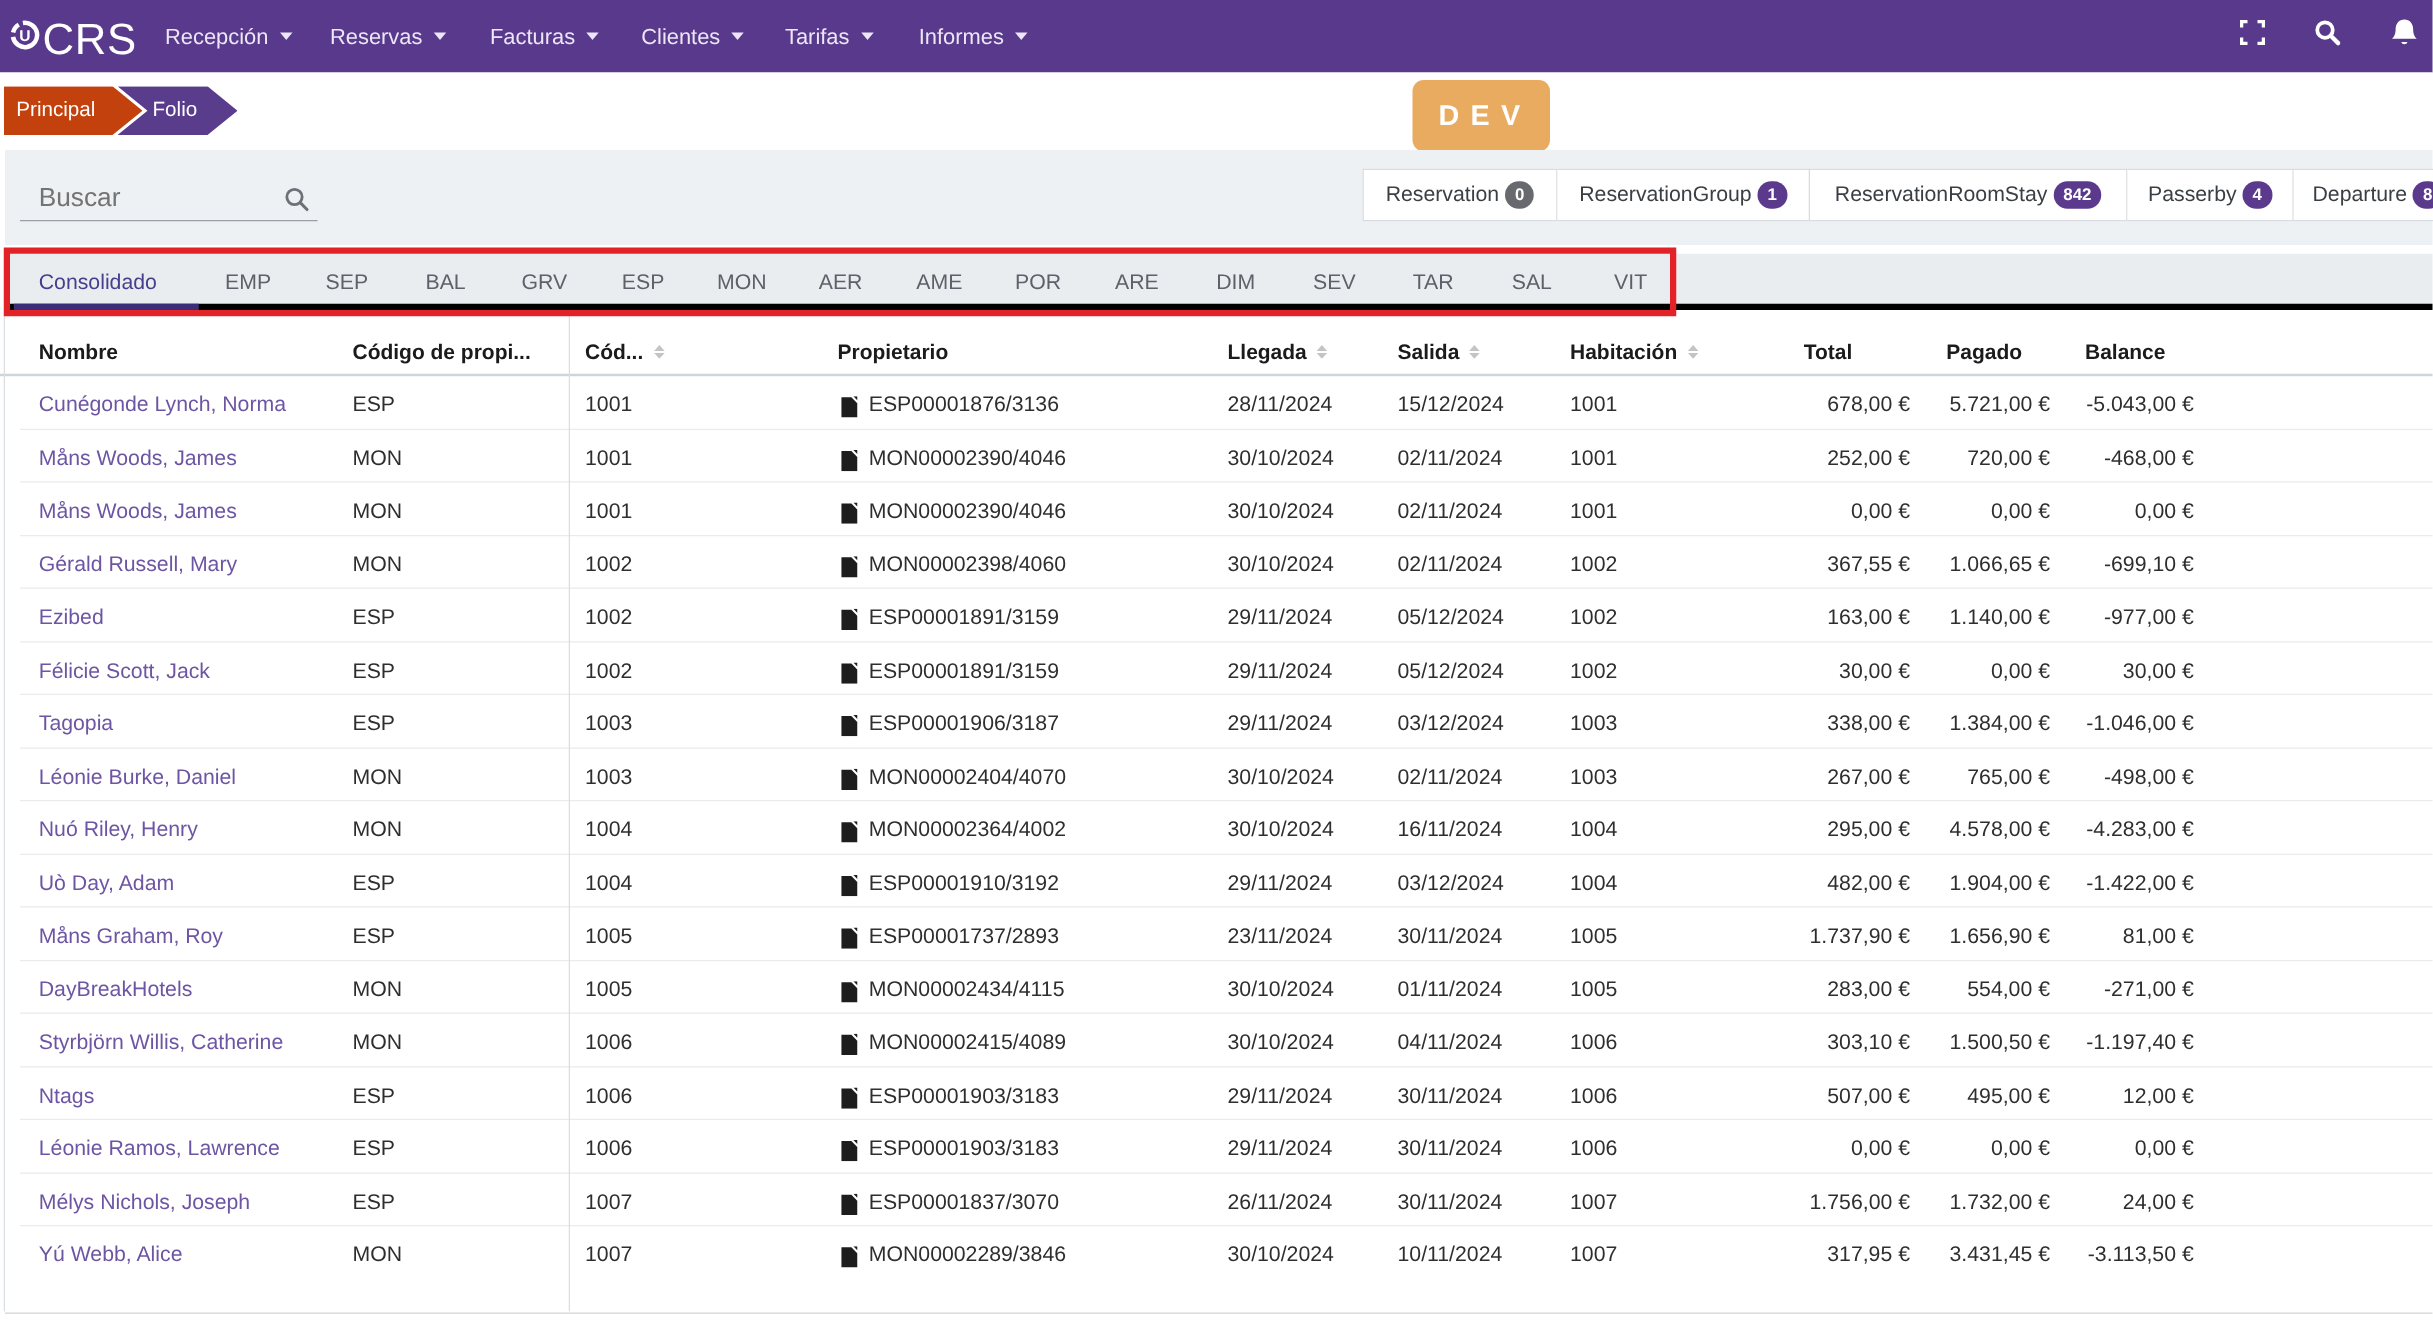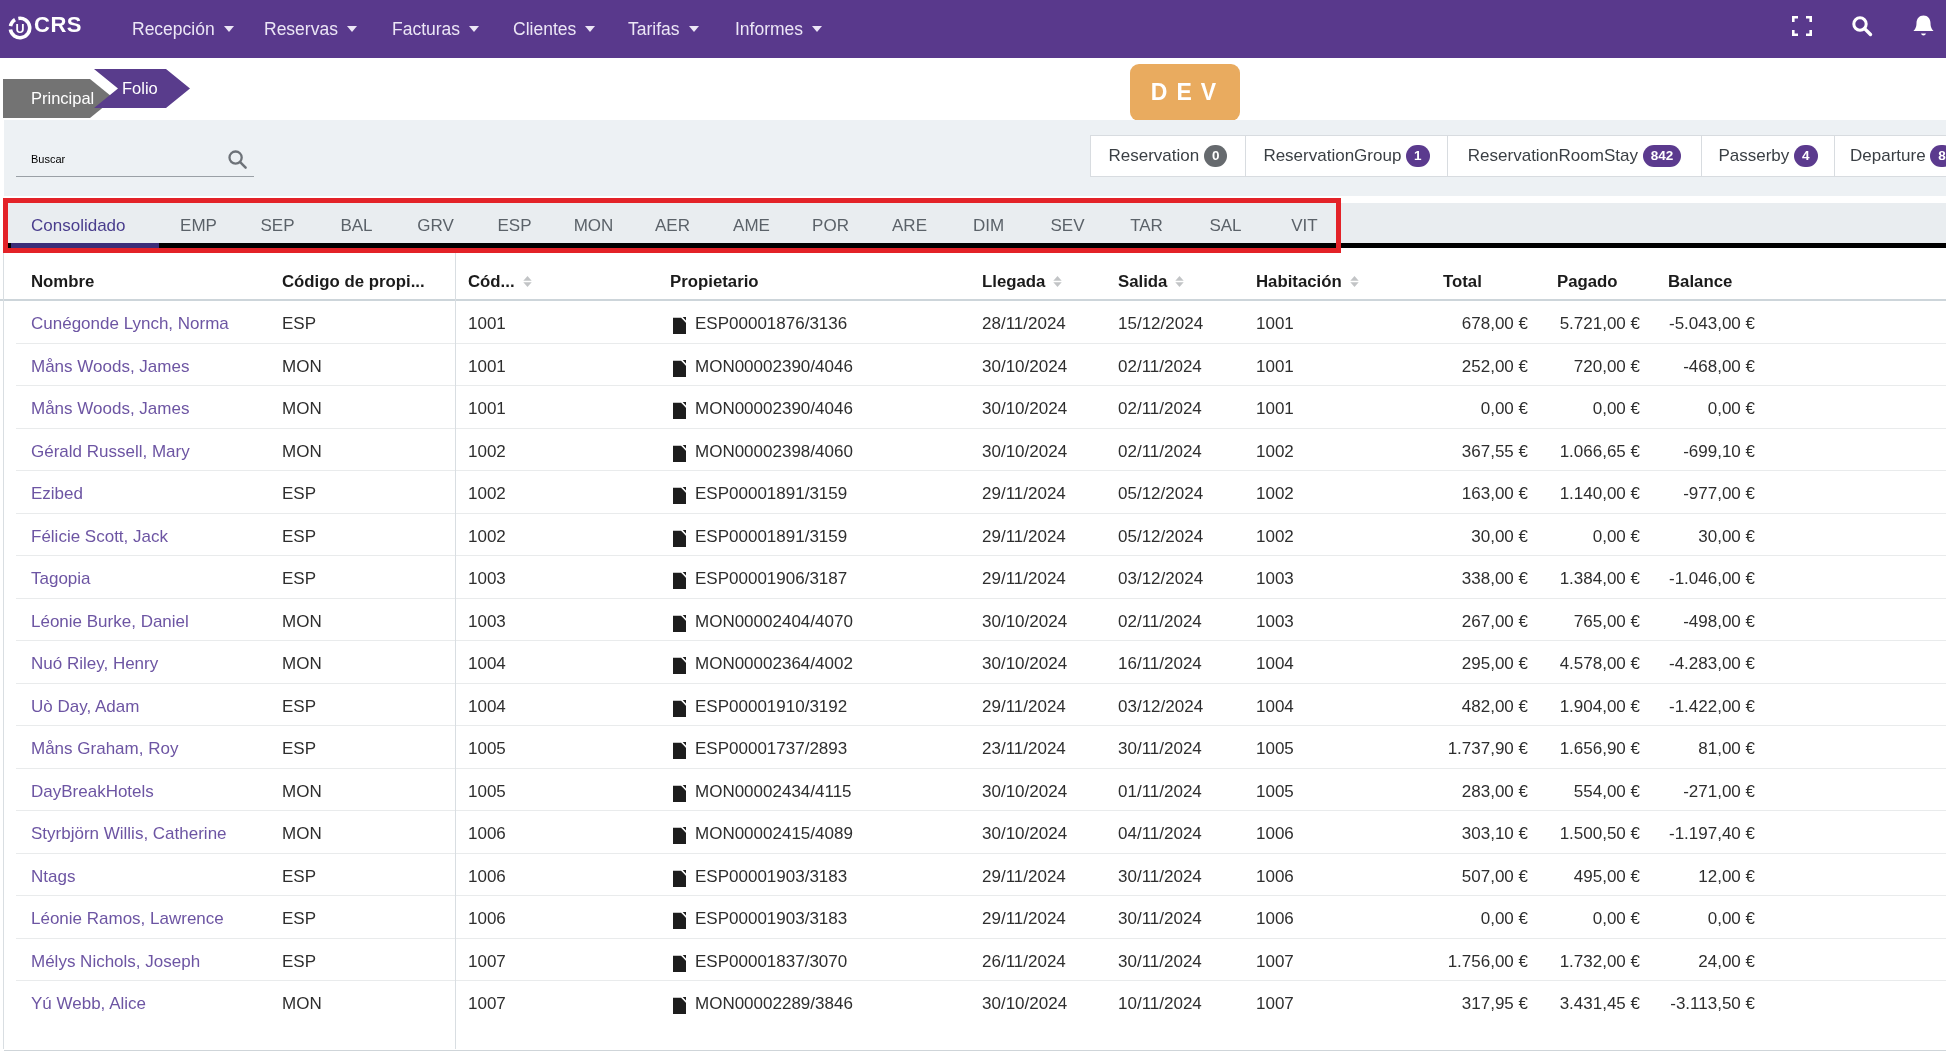--- a/index.html
+++ b/index.html
@@ -1,37 +1,37 @@
 <!DOCTYPE html>
 <html><head><meta charset="utf-8">
 <style>
 * { margin:0; padding:0; box-sizing:border-box; }
 html,body { width:1946px; height:1060px; overflow:hidden; background:#fff;
   font-family:"Liberation Sans", sans-serif; }
 .abs { position:absolute; }
 
 
 .nav { position:absolute; left:0; top:0; width:1946px; height:58px; background:#59398c; }
-.logo { position:absolute; left:34px; top:12px; color:#fff; font-size:22px; font-weight:bold; letter-spacing:0.5px; }
+.logo { position:absolute; left:34px; top:12px; color:#fff; font-size:35px; font-weight:normal; letter-spacing:0.5px; }
 .logoicon { position:absolute; left:8px; top:16px; }
 .navmenu { position:absolute; top:0; height:58px; line-height:58px; color:#ece6f6; font-size:17.5px; }
 .caret { display:inline-block; width:0; height:0; border-left:5.5px solid transparent; border-right:5.5px solid transparent; border-top:6px solid #ece6f6; margin-left:9px; vertical-align:middle; margin-top:-3px; }
 
 
 .crumbbar { position:absolute; left:0; top:58px; width:1946px; height:62px; background:#fff; }
 .chip { position:absolute; height:39px; line-height:39px; color:#fff; font-size:16.5px; }
-.chip1 { left:3px; top:21px; width:111px; background:#737373; padding-left:28px;
+.chip1 { left:3px; top:11px; width:111px; background:#c2410c; padding-left:10px;
   clip-path:polygon(0 0, 87px 0, 111px 50%, 87px 100%, 0 100%); }
 .chip2 { left:94px; top:11px; width:96px; background:#593c8c; padding-left:28px;
   clip-path:polygon(0 0, 72px 0, 96px 50%, 72px 100%, 0 100%, 24px 50%); }
 .dev { position:absolute; left:1130px; top:64px; width:110px; height:57px; background:#e9ab5f; border-radius:9px; color:#fff; font-weight:bold; font-size:23px; letter-spacing:9px; text-align:center; line-height:57px; padding-left:6px; }
 
 
 .band { position:absolute; left:4px; top:120px; width:1942px; height:76px; background:#edf1f4; }
-.buscar { position:absolute; left:12px; top:24px; width:238px; border-bottom:1px solid #9aa0a6; height:33px; color:#000000; font-size:11px; line-height:30px; text-indent:15px; }
+.buscar { position:absolute; left:12px; top:24px; width:238px; border-bottom:1px solid #9aa0a6; height:33px; color:#737373; font-size:21px; line-height:30px; text-indent:15px; }
 .btngroup { position:absolute; left:1086px; top:15px; height:42px; }
 .btn { position:absolute; top:0; height:42px; background:#fff; border:1px solid #d8dce0; border-left:none; line-height:40px; font-size:17px; color:#3a3f44; text-align:center; }
 .btn.first { border-left:1px solid #d8dce0; }
 .badge { display:inline-block; min-width:14px; padding:0 8px; height:22px; line-height:22px; border-radius:12px; background:#5b3a8e; color:#fff; font-size:13.5px; font-weight:bold; vertical-align:1px; }
 .badge.gray { background:#666a6e; }
 
 
 .tabstrip { position:absolute; left:4px; top:203px; width:1942px; height:45px; background:#e9edf0; border-bottom:5px solid #000000; }
 .tabrow { position:absolute; left:7px; top:0; height:45px; display:flex; }
 .tab { height:45px; line-height:45px; width:79px; text-align:center; font-size:17px; color:#5b6269; }

